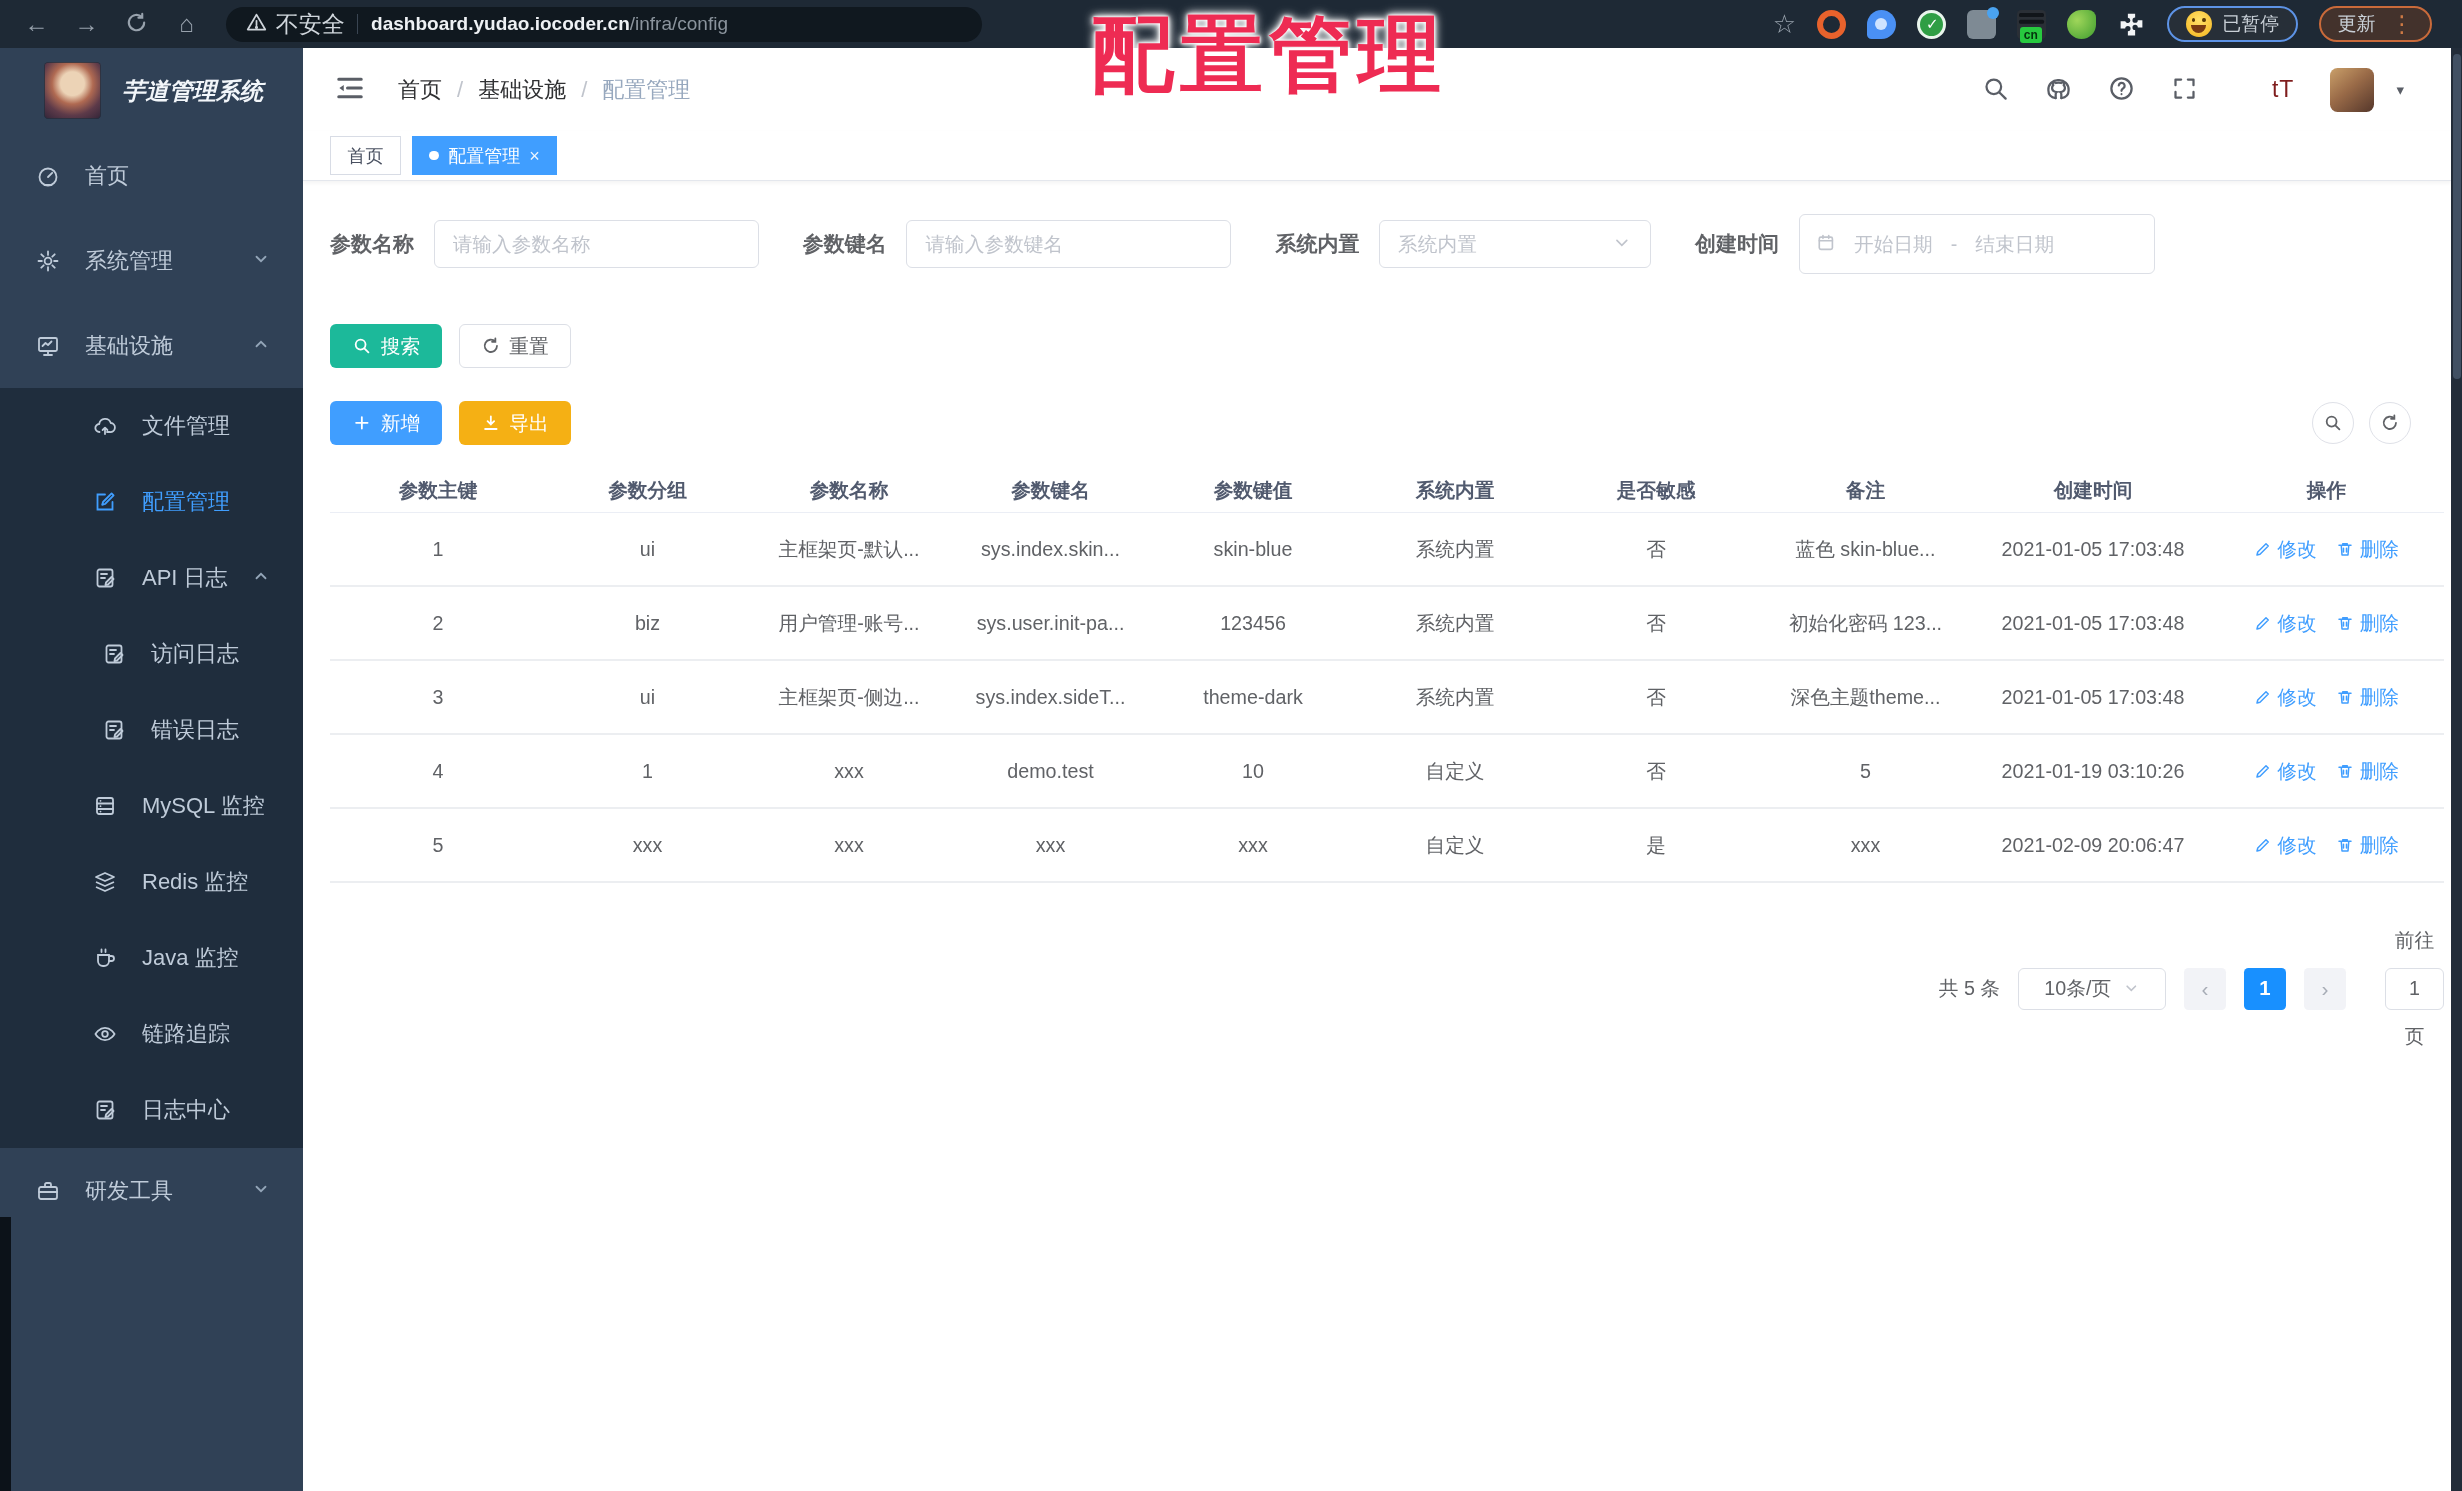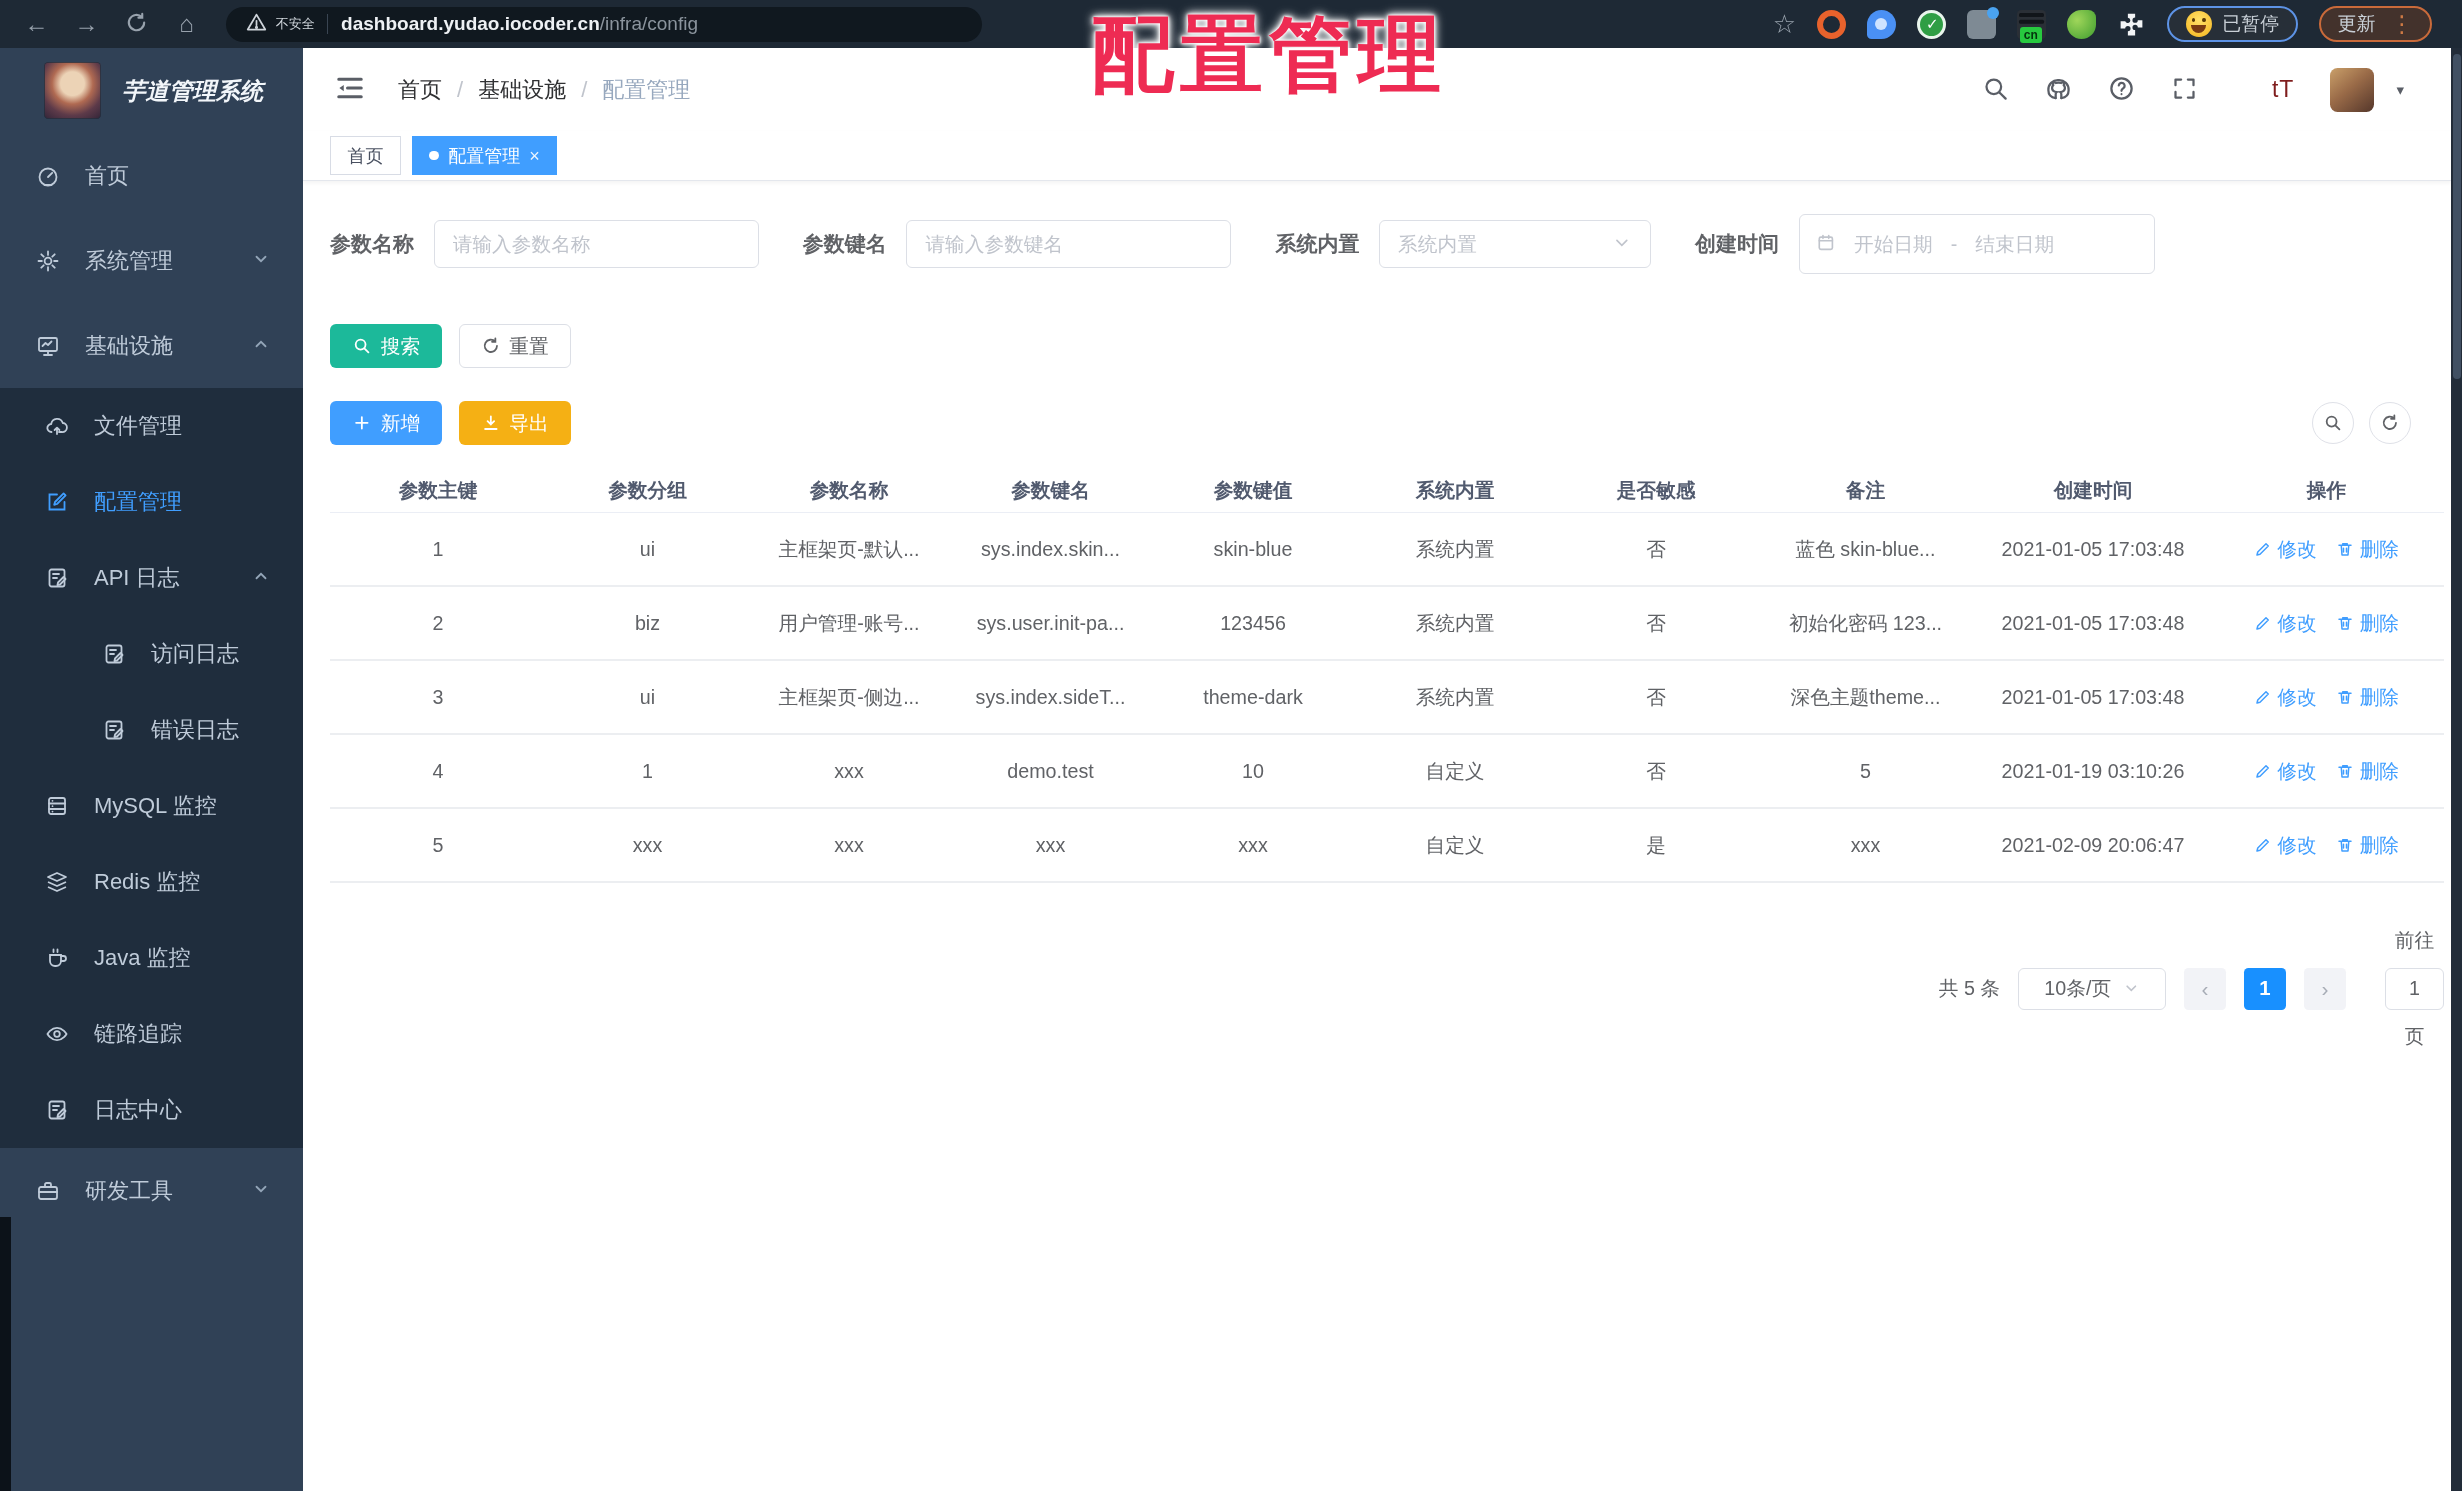--- a/index.html
+++ b/index.html
@@ -6,21 +6,21 @@
   html,body { background:#fff; }
   body { font-family:"Liberation Sans","DejaVu Sans",sans-serif; }
   #page { position:relative; width:2462px; height:1491px; overflow:hidden; background:#fff; }
 
   
   .chrome { position:absolute; top:0; left:0; width:2462px; height:48px; background:#1e2935; display:flex; align-items:center; z-index:20; }
   .nav-ico { color:#98a2ad; font-size:24px; line-height:1; margin-left:23px; width:27px; text-align:center; }
   .nav-ico svg { width:23px; height:23px; stroke:#98a2ad; fill:none; stroke-width:2.2; }
   .omnibox { margin-left:26px; width:756px; height:35px; background:#10181f; border-radius:17.4px; display:flex; align-items:center; padding:0 19.7px; }
   .warn-ico svg { width:21px; height:21px; stroke:#cfd5db; fill:none; stroke-width:2; }
-  .sec-label { font-size:13px; color:#d0d6dc; margin:0 12px 0 9px; }
+  .sec-label { font-size:23px; color:#d0d6dc; margin:0 12px 0 9px; }
   .om-div { width:0.8px; height:19.7px; background:#3a4552; margin-right:13.6px; }
   .url-host { font-size:19px; font-weight:700; color:#eef1f4; }
   .url-path { font-size:19px; color:#8b949d; }
   .chrome-right { margin-left:auto; display:flex; align-items:center; gap:21px; padding-right:30px; }
   .star-ico { color:#9aa4ae; font-size:26px; }
   .ext { width:29px; height:29px; border-radius:50%; position:relative; flex:0 0 auto; }
   .ext-orange { border:6px solid #e8622c; background:transparent; }
   .ext-pin { background:#4a90f4; border-radius:50% 50% 50% 4.5px; }
   .ext-pin i { position:absolute; left:8.3px; top:8.3px; width:12px; height:12px; border-radius:50%; background:#cfe3ff; }
   .ext-green { background:#2f9e44; border:3.8px solid #e9f5ec; }
@@ -49,21 +49,21 @@
   .sidebar { position:absolute; top:48px; left:0; width:303px; height:1443px; background:#304156; color:#bfcbd9; z-index:10; }
   .brand { height:85px; display:flex; align-items:center; padding-left:44px; gap:21px; }
   .logo-img { width:57px; height:57px; border-radius:4.5px; background:radial-gradient(circle at 50% 38%, #ecd3b6 0 26%, #b06a52 45%, #5d3a49 70%, #302438 100%); box-shadow:0 0 0 0.8px #22303f inset; }
   .brand-title { font-size:23.5px; font-weight:700; color:#f2f6fa;font-style:italic; }
   .menu-item { height:85px; display:flex; align-items:center; padding:0 33px 0 35px; font-size:22px; gap:24px; cursor:default; }
   .menu-item .m-ico { width:26px; height:26px; flex:0 0 auto; display:flex; align-items:center; justify-content:center; }
   .menu-item .m-ico svg { width:24px; height:24px; stroke:currentColor; fill:none; stroke-width:1.8; }
   .menu-item .chev { margin-left:auto; }
   .chev svg { width:18px; height:18px; stroke:#93a5b8; fill:none; stroke-width:2.4; }
   .submenu { background:#1f2d3d; }
-  .submenu .menu-item { height:76px; padding-left:44px; }
+  .submenu .menu-item { height:76px; padding-left:92px; }
   .submenu .deep { padding-left:101px; }
   .menu-item.active { color:#409eff; }
   .side-strip { position:absolute; left:0; top:1169px; width:10.6px; height:274px; background:#0c1219; }
 
   
   .content { position:absolute; top:48px; left:303px; width:2149px; height:1443px; background:#fff; }
   .topbar { height:83px; display:flex; align-items:center; padding:0 48px 0 32px; }
   .hamburger svg { width:30px; height:30px; stroke:#5a5e66; fill:#5a5e66; stroke-width:2.4; }
   .breadcrumb { margin-left:33px; font-size:22px; color:#303133; display:flex; align-items:center; gap:15px; }
   .bc-sep { color:#c0c4cc; }

